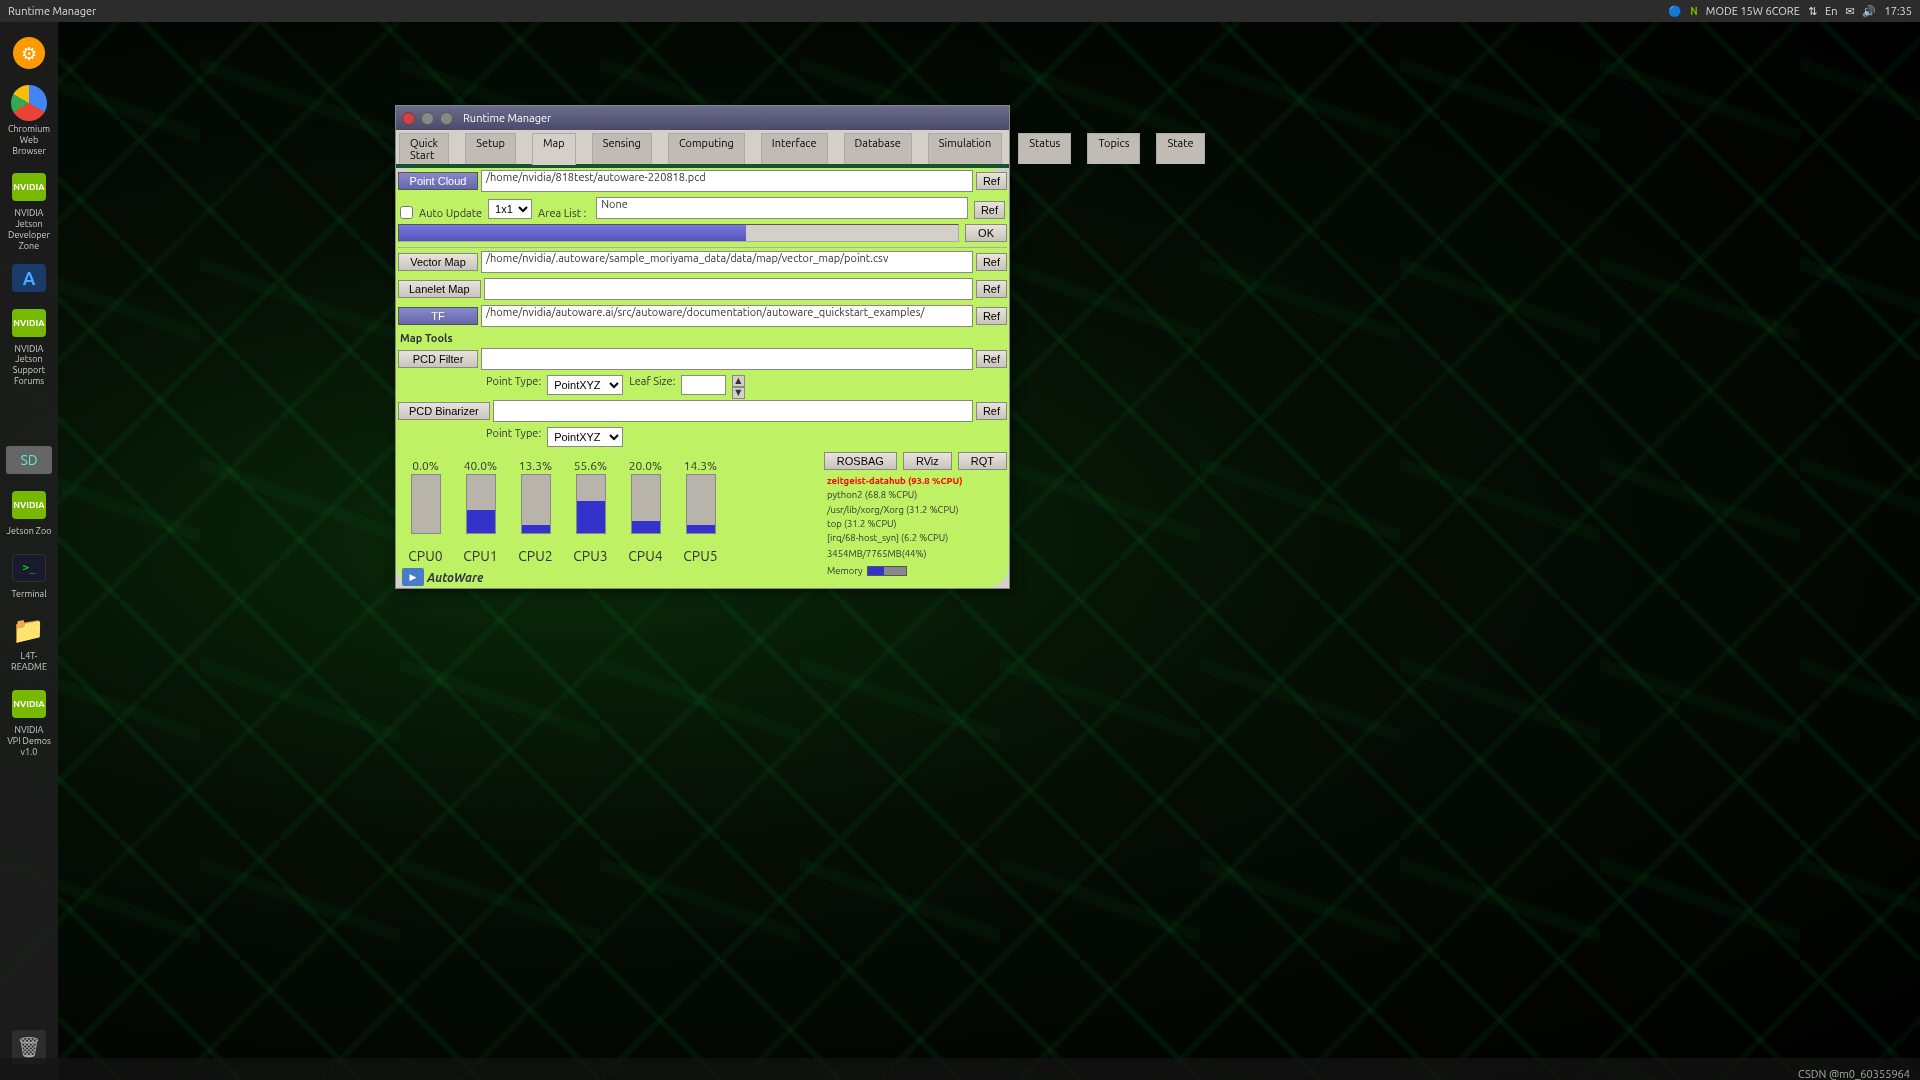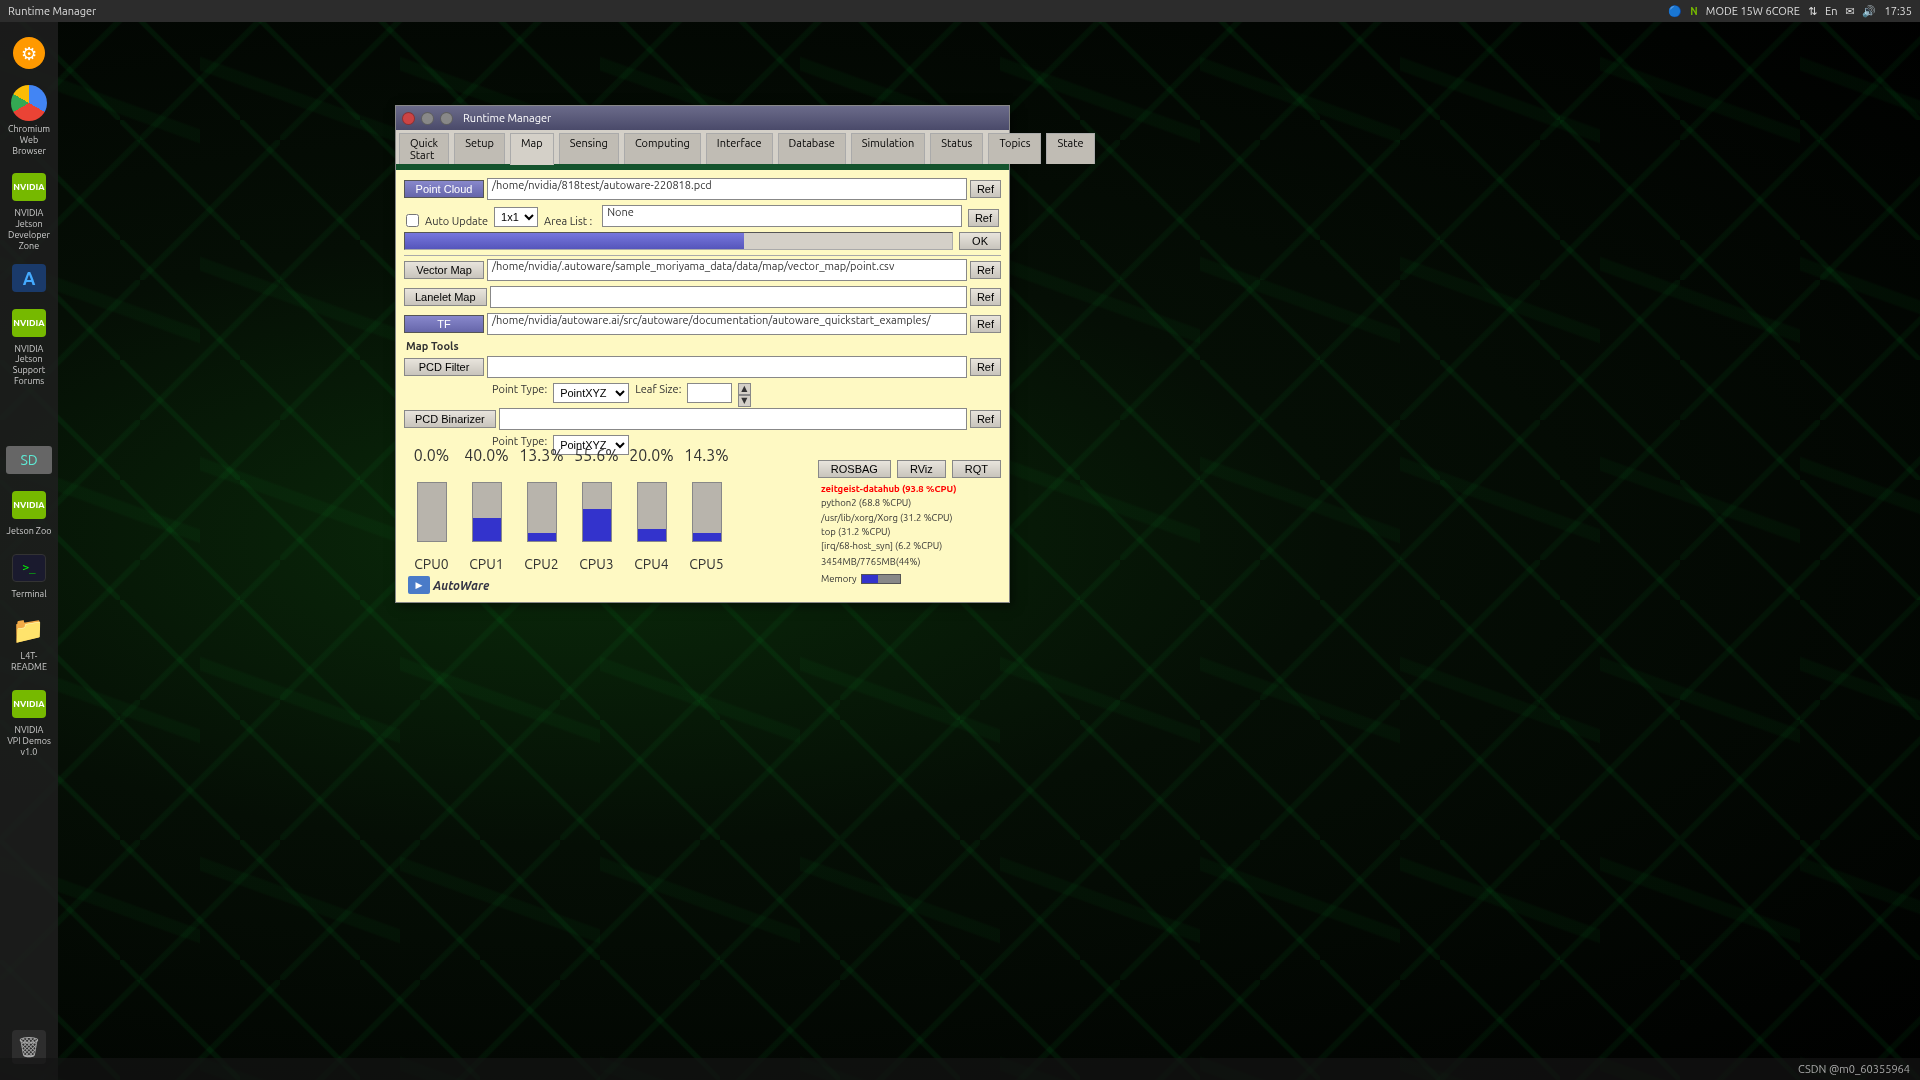--- a/index.html
+++ b/index.html
@@ -144,43 +144,44 @@
     .window-title {
       color: white;
       font-size: 11px;
       margin-left: 4px;
     }
 
     
     .tabs {
       display: flex;
       background: #d4d0c8;
-      border-bottom: 6px solid #14532d;
+      border-bottom: 4px solid #14532d;
       padding: 3px 3px 0;
-      gap: 5px;
+      gap: 16px;
     }
     .tab {
       padding: 3px 10px;
       font-size: 11px;
       cursor: pointer;
       background: #c0bcb4;
       border: 1px solid #aaa;
       border-bottom: none;
       color: #000;
     }
     .tab.active {
       background: #d4d0c8;
       border-bottom: 1px solid #d4d0c8;
       margin-bottom: -1px;
     }
 
     
     .window-content {
-      padding: 8px;
-      background: #fef9c3;
+      padding: 2px;
+      background: #bef264;
+      border-radius: 24px;
     }
 
     .row {
       display: flex;
       align-items: center;
       margin-bottom: 5px;
       gap: 3px;
     }
 
     .btn {
@@ -324,23 +325,23 @@
       cursor: pointer;
       color: #000;
     }
     .cpu-bar-wrap {
       display: flex;
       flex-direction: column;
       align-items: center;
       width: 55px;
     }
     .cpu-percent {
-      font-size: 16px;
+      font-size: 12px;
       color: #333;
-      margin-bottom: 18px;
+      margin-bottom: 2px;
     }
     .cpu-bar-container {
       width: 30px;
       height: 60px;
       background: #b8b4ac;
       border: 1px solid #888;
       display: flex;
       flex-direction: column;
       justify-content: flex-end;
     }
@@ -396,21 +397,21 @@
 
     
     .bottombar {
       position: absolute;
       bottom: 0;
       left: 0;
       right: 0;
       height: 22px;
       background: rgba(20,20,20,0.7);
       display: flex;
-      align-items: center;
+      align-items: flex-end;
       justify-content: flex-end;
       padding: 0 10px;
       z-index: 100;
     }
     .bottombar-text {
       color: #aaa;
       font-size: 11px;
     }
 
     .divider-line {

